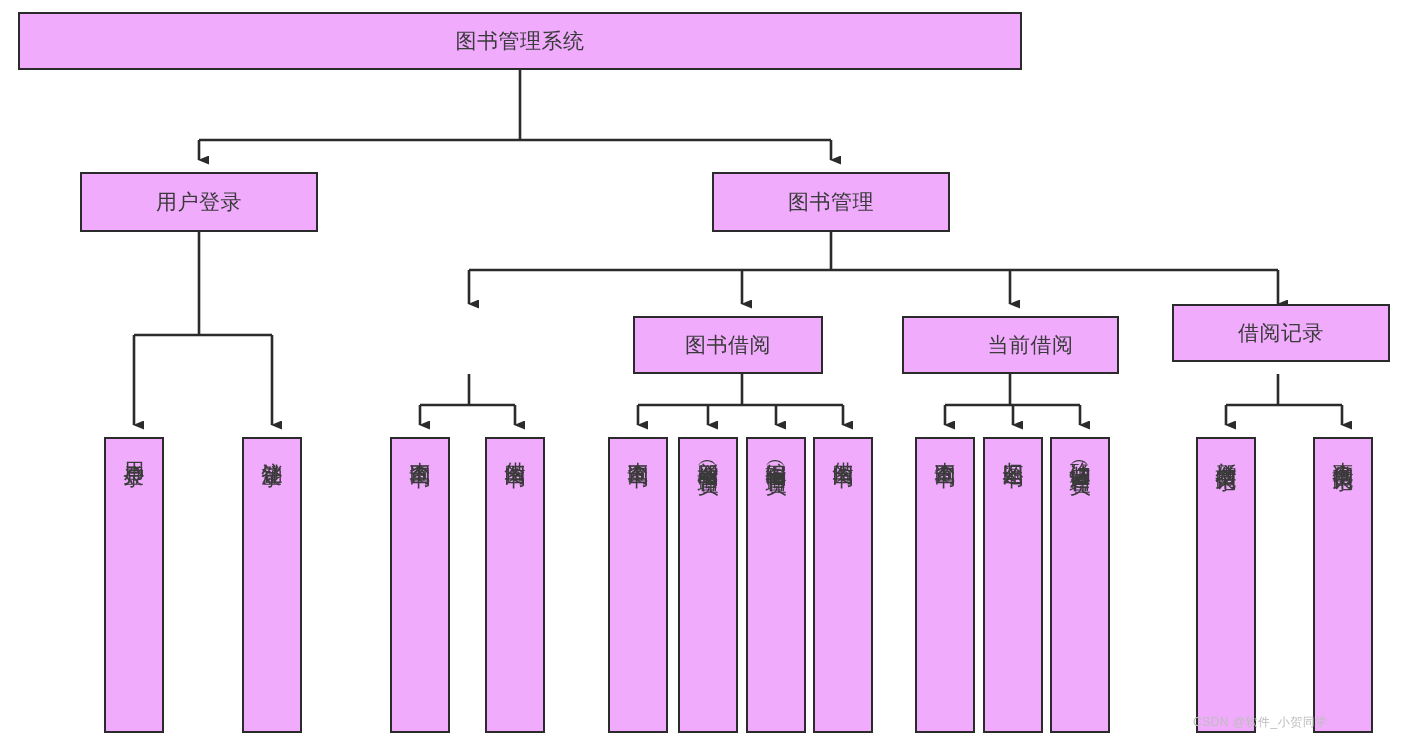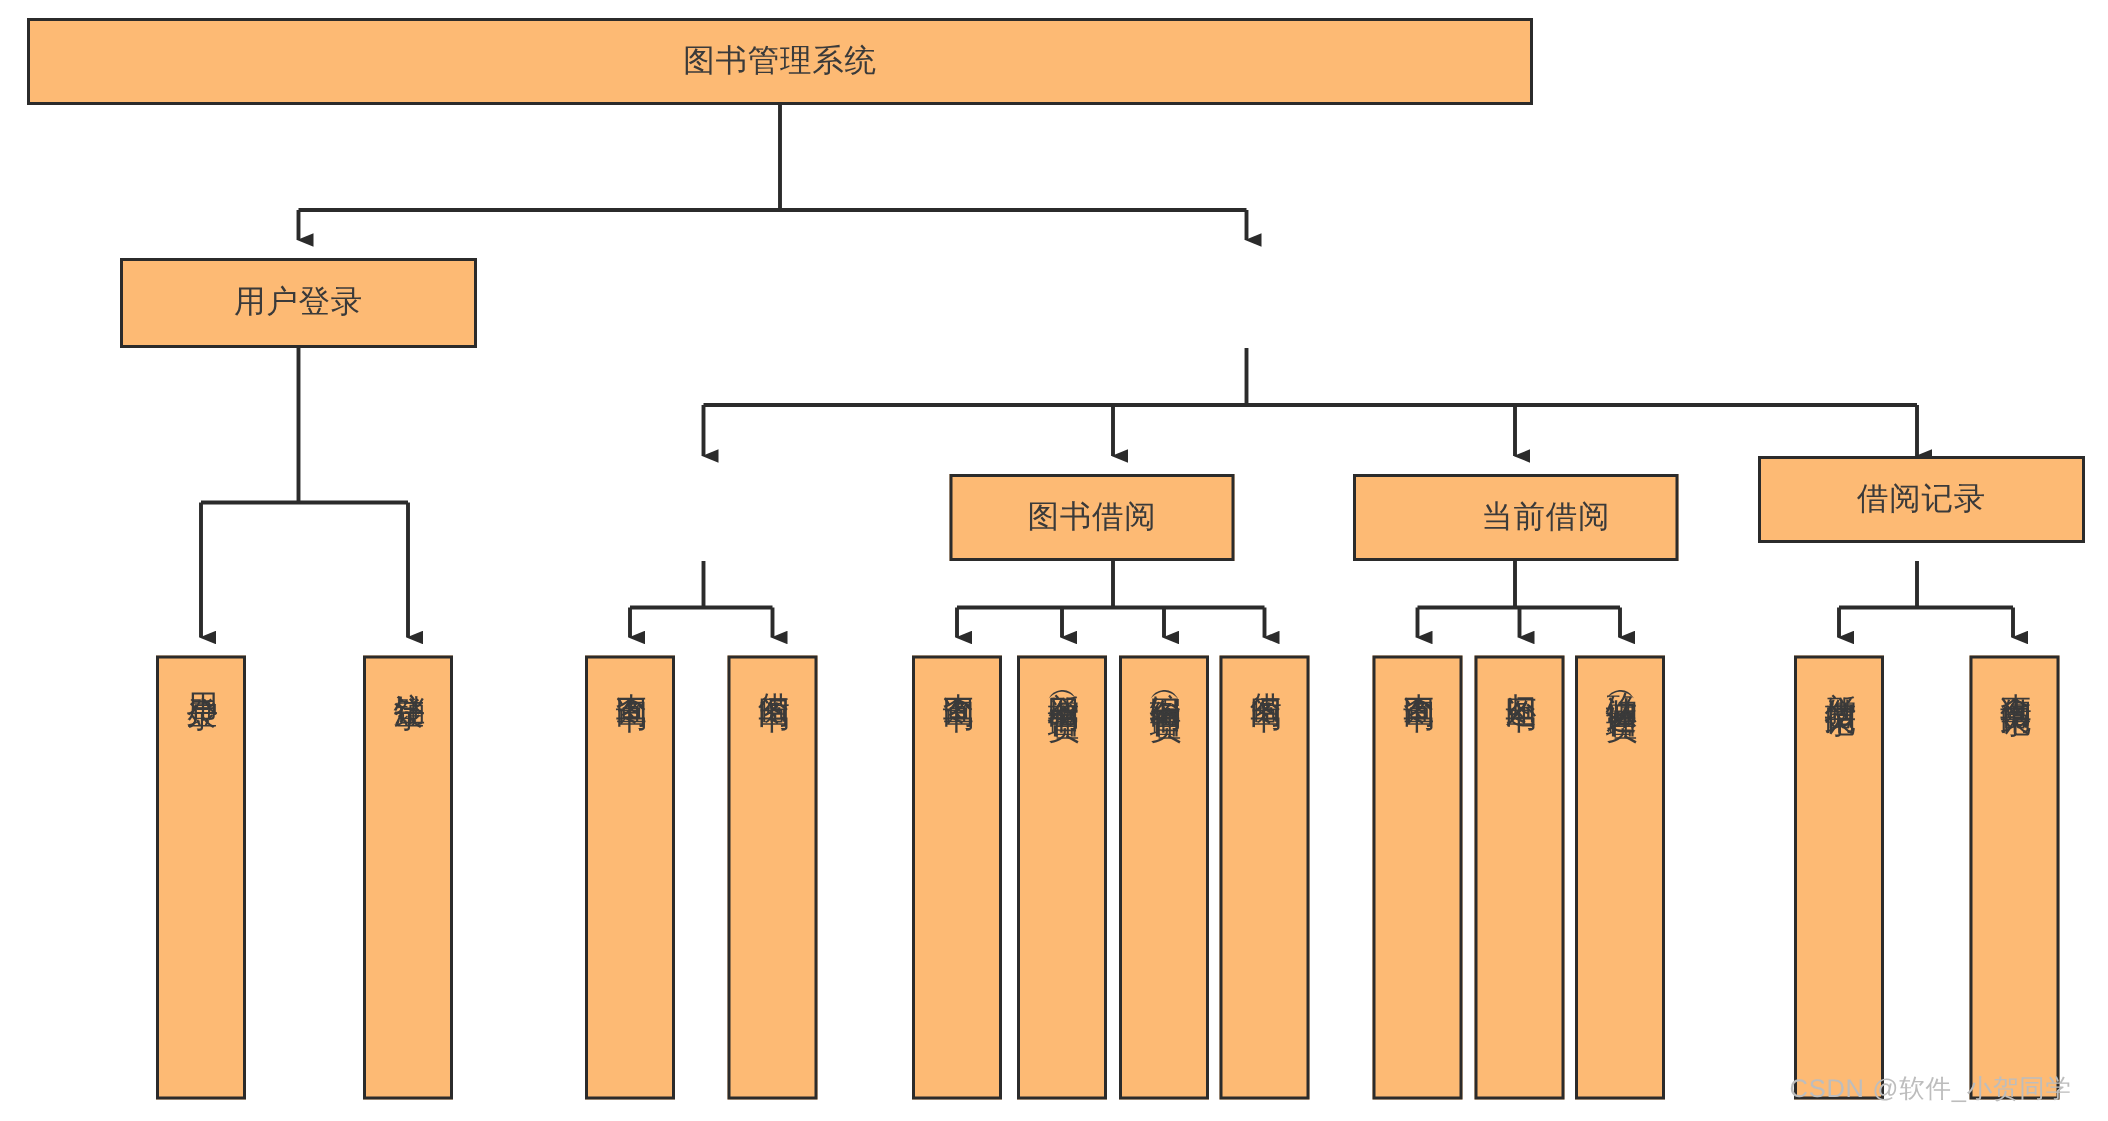--- a/index.html
+++ b/index.html
@@ -17,21 +17,21 @@
   #diagram-root {
     position: absolute;
     top: 0;
     left: 0;
     width: 1405px;
     height: 747px;
   }
   .node-box {
     position: absolute;
     box-sizing: border-box;
-    background: #fdba74;
+    background: #f0abfc;
     border: 2.4px solid #2b2b2b;
     display: flex;
     align-items: center;
     justify-content: center;
   }
   .node-label-h {
     font-size: 21px;
     color: #3a3a3a;
     letter-spacing: 0.5px;
     white-space: nowrap;
@@ -58,21 +58,21 @@
     top: 0;
     left: 0;
     width: 1405px;
     height: 747px;
     pointer-events: none;
   }
   .watermark {
     position: absolute;
     left: 1193px;
     top: 714px;
-    font-size: 17px;
+    font-size: 12px;
     color: #bdbdbd;
     white-space: nowrap;
     letter-spacing: 0.5px;
   }
 </style>
 </head>
 <body>
 
 <div id="diagram-root">
 
@@ -126,20 +126,23 @@
     </g>
   </svg>
 
   <div class="node-box" style="left:18px; top:12px; width:1004px; height:58px;">
     <span class="node-label-h">图书管理系统</span>
   </div>
 
   <div class="node-box" style="left:80px; top:172px; width:238px; height:60px;">
     <span class="node-label-h">用户登录</span>
   </div>
+  <div class="node-box" style="left:712px; top:172px; width:238px; height:60px;">
+    <span class="node-label-h">图书管理</span>
+  </div>
 
   <div class="node-box" style="left:633px; top:316px; width:190px; height:58px;">
     <span class="node-label-h">图书借阅</span>
   </div>
   <div class="node-box" style="left:902px; top:316px; width:217px; height:58px;padding-left:40px;">
     <span class="node-label-h">当前借阅</span>
   </div>
   <div class="node-box" style="left:1172px; top:304px; width:218px; height:58px;">
     <span class="node-label-h">借阅记录</span>
   </div>

